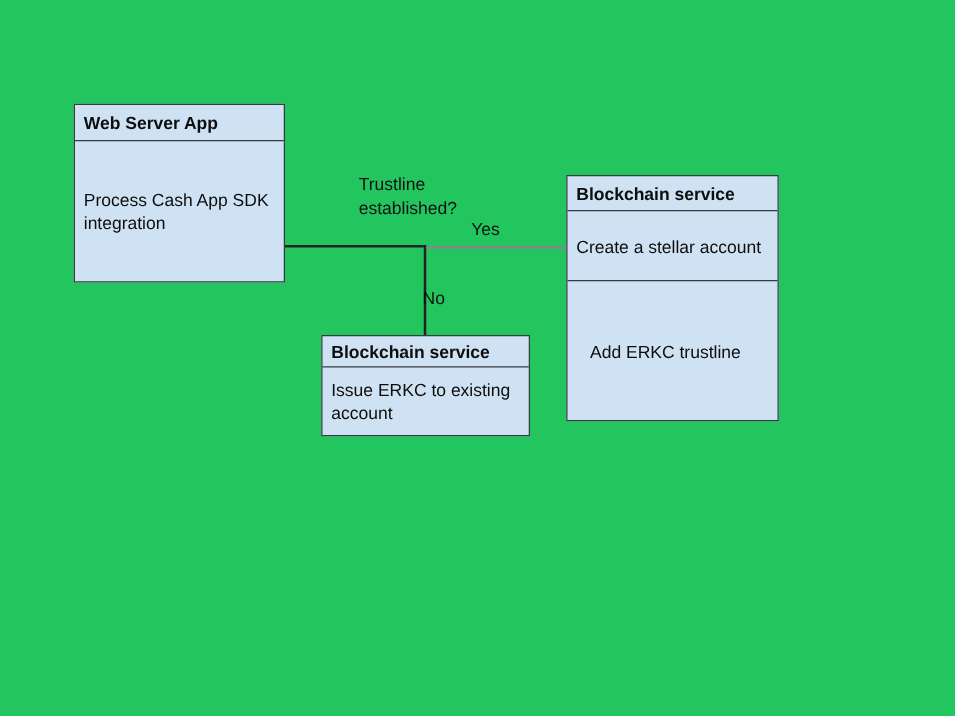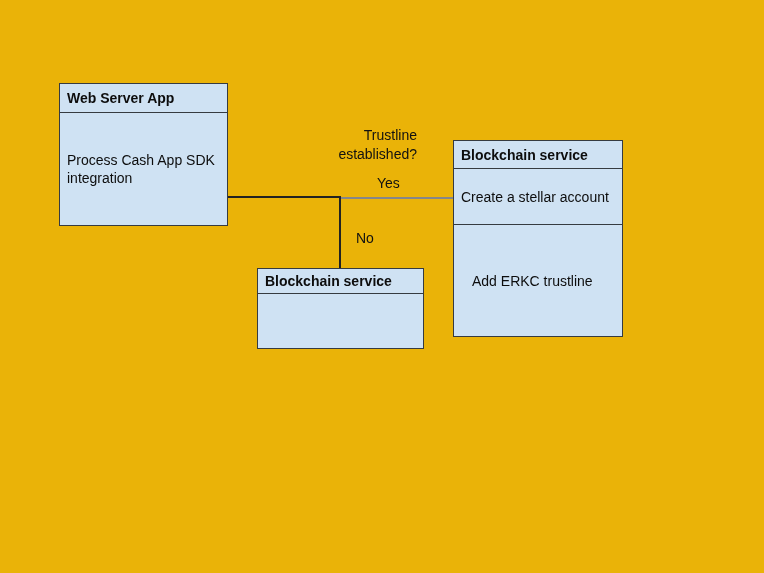--- a/index.html
+++ b/index.html
@@ -1,20 +1,20 @@
 <!DOCTYPE html>
 <html><head>
 <meta charset="utf-8">
 <style>
   html, body { margin: 0; padding: 0; background: #ffffff; }
   #canvas {
     position: relative;
     width: 764px;
     height: 573px;
-    background: #eab308;
+    background: #22c55e;
     font-family: "Liberation Sans", sans-serif;
     color: #0d0d0d;
     overflow: hidden;
   }
   .node {
     position: absolute;
     box-sizing: border-box;
     background: #cfe2f3;
     border: 1px solid #363b40;
     display: flex;
@@ -43,43 +43,44 @@
   .connector { position: absolute; }
   .connector.dark { background: #222222; }
   .connector.grey { background: #848689; }
   .edge-label {
     position: absolute;
     font-size: 14px;
     line-height: 19px;
     color: #111111;
     text-align: center;
   }
-  #label-question { text-align: right; width: 130px; }
+  #label-question { text-align: left; width: 130px; margin-top: 12px; }
 </style>
 </head>
 <body>
 
 <div id="canvas">
 
   <div class="node" style="left:59px; top:83px; width:169px; height:143px;">
     <div class="node-header" style="height:29px;">Web Server App</div>
     <div class="node-row">Process Cash App SDK integration</div>
   </div>
 
   <div class="node" style="left:453px; top:140px; width:170px; height:197px;">
     <div class="node-header" style="height:28px;">Blockchain service</div>
     <div class="node-row" style="height:56px;">Create a stellar account</div>
     <div class="node-row" style="height:57px;padding-left:18px;">Add ERKC trustline</div>
   </div>
 
   <div class="node" style="left:257px; top:268px; width:167px; height:81px;">
     <div class="node-header" style="height:25px;">Blockchain service</div>
+    <div class="node-row">Issue ERKC to existing account</div>
   </div>
 
   <div class="connector dark" style="left:228px; top:196px; width:113px; height:2px;"></div>
   <div class="connector dark" style="left:339px; top:196px; width:2px; height:72px;"></div>
   <div class="connector grey" style="left:341px; top:197px; width:112px; height:2px;"></div>
 
   <div class="edge-label" id="label-question" style="left:287px; top:126px;">Trustline established?</div>
   <div class="edge-label" style="left:377px; top:174px;">Yes</div>
-  <div class="edge-label" style="left:356px; top:229px;">No</div>
+  <div class="edge-label" style="left:338px; top:229px;">No</div>
 
 </div>
 
 </body></html>

